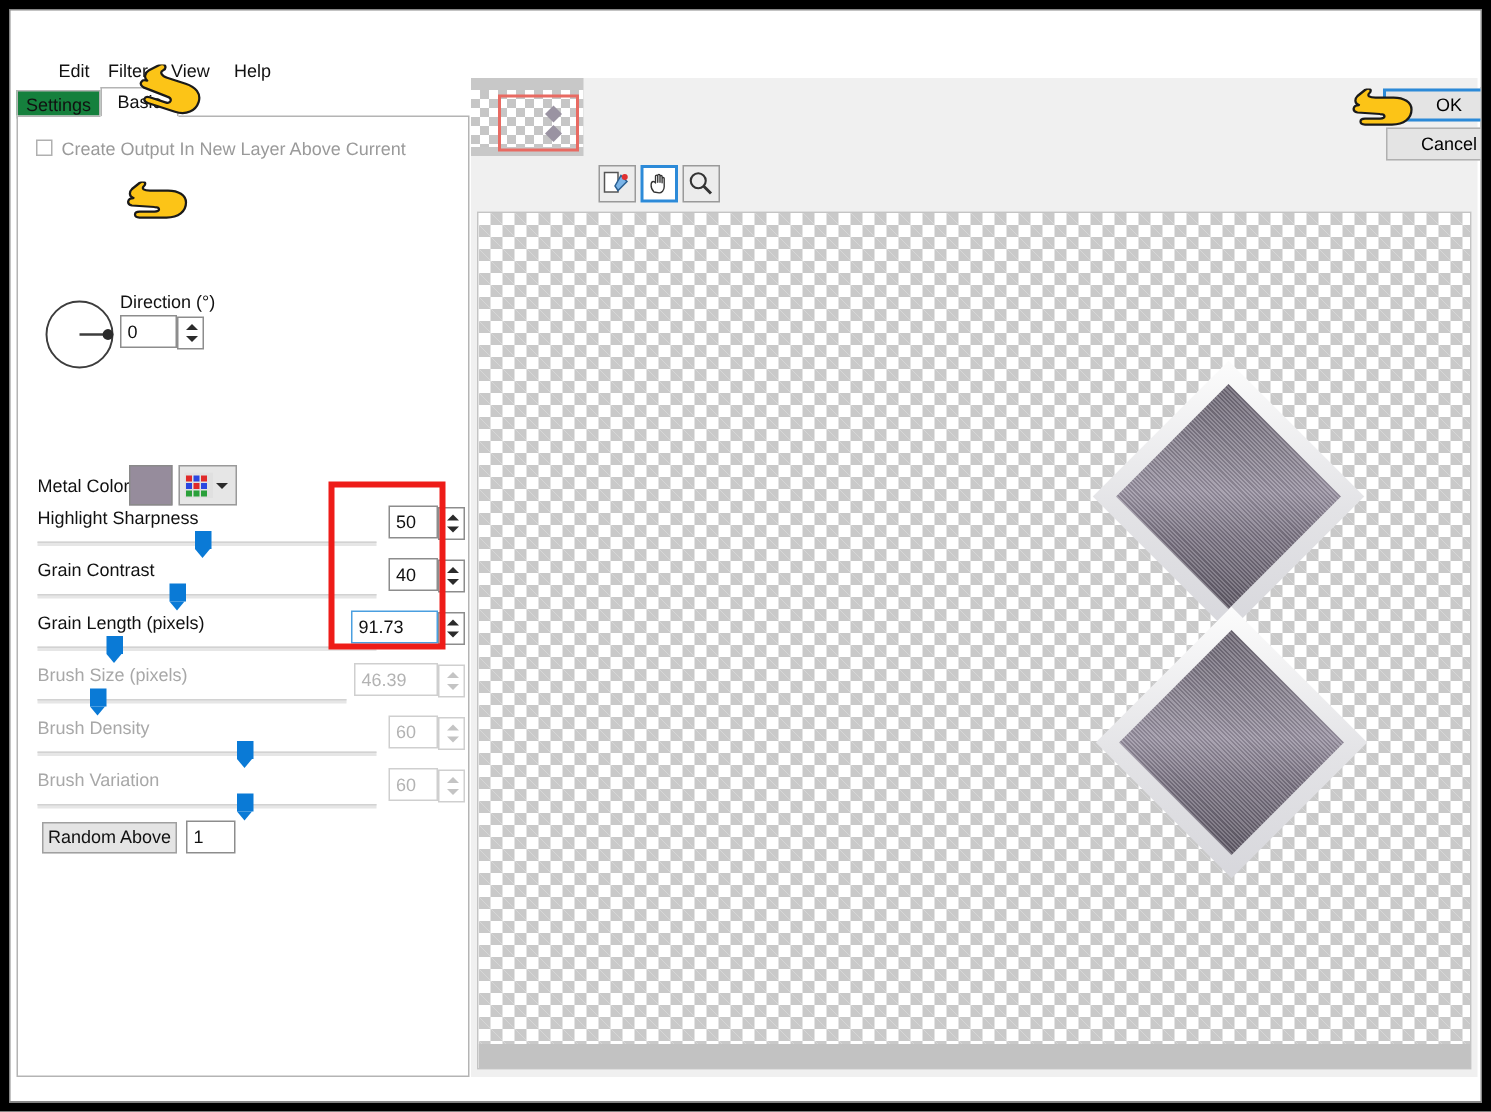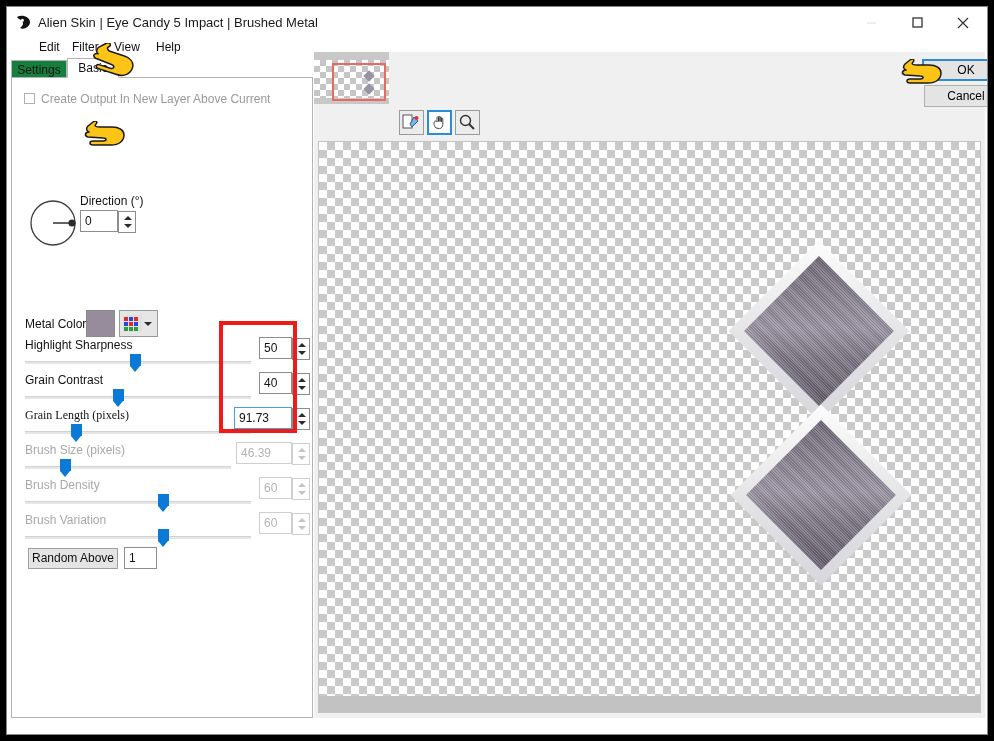--- a/index.html
+++ b/index.html
@@ -208,45 +208,20 @@
   .sbsep{position:absolute;top:2px;width:1px;height:20px;background:#d8d8d8;}
   #zoomtxt{position:absolute;right:44px;top:5px;font-size:12px;color:#111;}
   
   .hand{position:absolute;z-index:40;pointer-events:none;}
 </style>
 </head>
 <body>
 
 <div id="app">
 
-  <div id="titlebar">
-    <span id="title-icon">
-      <svg width="17" height="17" viewBox="0 0 17 17">
-        <path d="M2 3 C7 0 15 3 15 8 C15 13 9 16 5 14 C8 12 9 9 7 7 C5 5 3 5 2 3 Z" fill="#111"></path>
-        <circle cx="7.4" cy="6.2" r="1.5" fill="#fff"></circle>
-      </svg>
-    </span>
-    <span id="title-text">Alien Skin | Eye Candy 5 Impact | Brushed Metal</span>
-
-    <div class="winbtn" id="btn-min">
-      <svg width="11" height="11" viewBox="0 0 11 11">
-          <path d="M1 6 H10" stroke="#dcdcdc" stroke-width="1"></path>
-        </svg>
-    </div>
-    <div class="winbtn" id="btn-max">
-      <svg width="11" height="11" viewBox="0 0 11 11">
-          <rect x="1" y="1" width="9" height="9" fill="none" stroke="#333" stroke-width="1.3"></rect>
-        </svg>
-    </div>
-    <div class="winbtn" id="btn-close">
-      <svg width="12" height="12" viewBox="0 0 12 12">
-          <path d="M1 1 L11 11 M11 1 L1 11" stroke="#333" stroke-width="1.2"></path>
-        </svg>
-    </div>
-  </div>
 
   <div id="menubar">
     <span class="menu-item" style="left:8px">Edit</span>
     <span class="menu-item" style="left:41px">Filter</span>
     <span class="menu-item" style="left:83px">View</span>
     <span class="menu-item" style="left:125px">Help</span>
   </div>
 
   <div id="tabstrip">
     <div class="tab" id="tab-settings">Settings</div>
@@ -318,21 +293,21 @@
         <b></b>
       </div>
     <div class="spin" style="left:247px;top:294px;width:33px;">
       <span class="val">40</span>
       <span class="spinbtns">
           <i class="ar up"></i>
           <i class="ar dn"></i>
         </span>
     </div>
 
-    <span class="slabel" style="left:13px;top:330px;font-family:Liberation Serif, serif;">Grain Length (pixels)</span>
+    <span class="slabel" style="left:13px;top:330px;">Grain Length (pixels)</span>
     <div class="track" style="left:13px;top:353px;width:226px;"></div>
     <div class="thumb" style="left:59px;top:346px;">
         <i></i>
         <b></b>
       </div>
     <div class="spin focus" style="left:222px;top:329px;width:58px;">
       <span class="val">91.73</span>
       <span class="spinbtns">
           <i class="ar up"></i>
           <i class="ar dn"></i>

